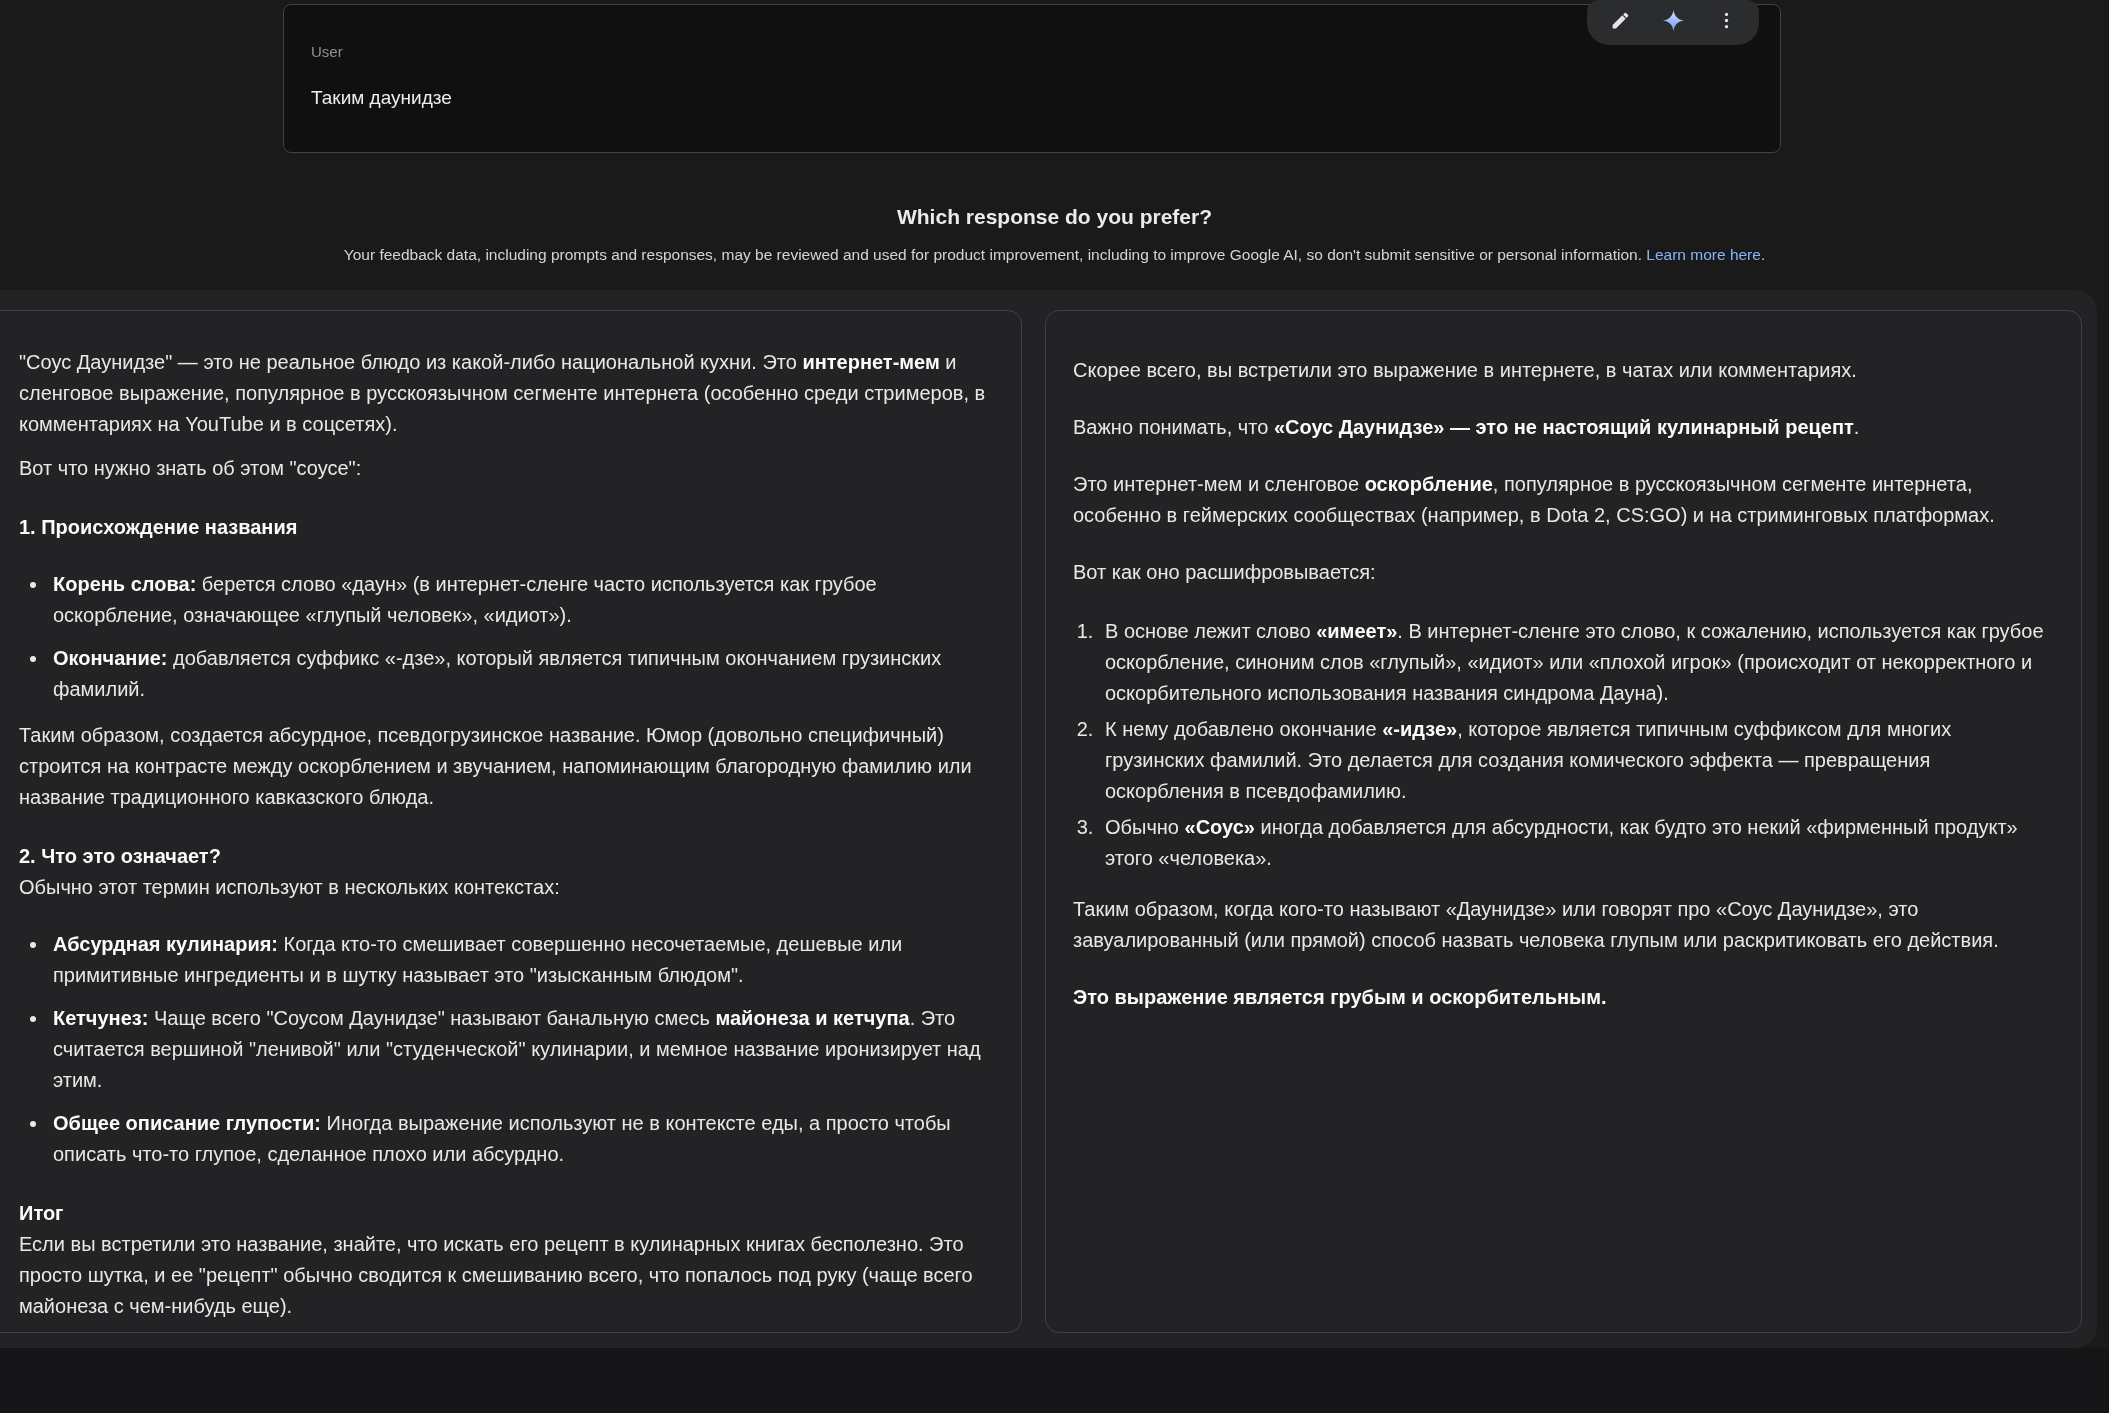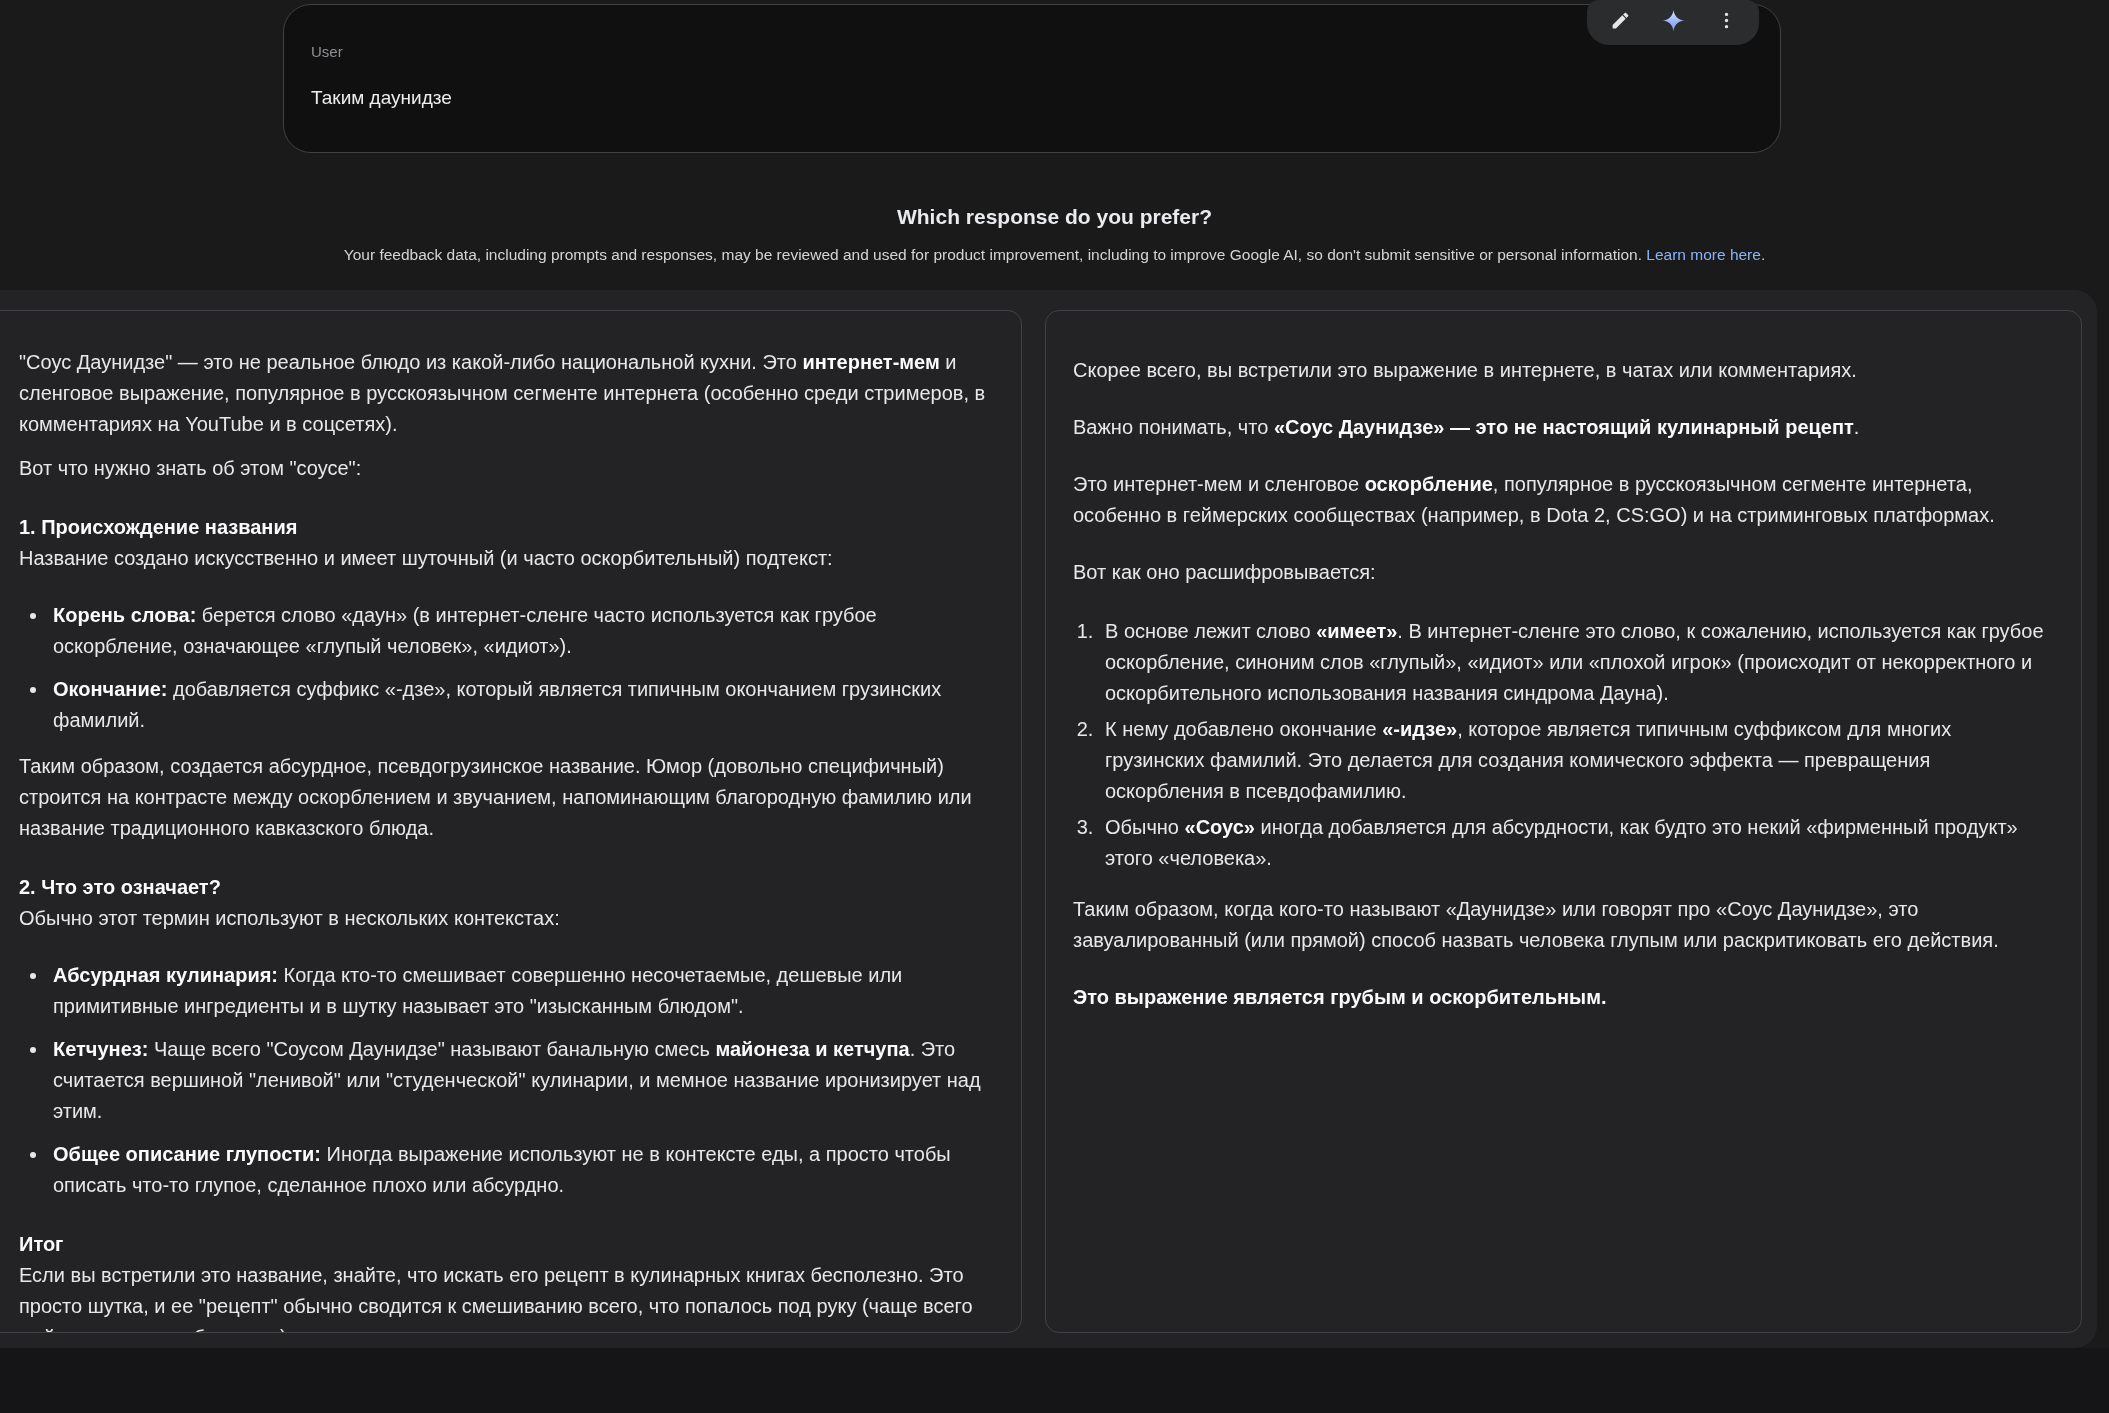--- a/index.html
+++ b/index.html
@@ -5,21 +5,21 @@
   html,body{margin:0;padding:0;}
   body{
     width:2109px;height:1413px;overflow:hidden;position:relative;
     background:#1a1a1b;
     font-family:"Liberation Sans","DejaVu Sans",sans-serif;
     color:#e8e8e9;
   }
   
   .prompt-card{
     position:absolute;left:283px;top:4px;width:1498px;height:149px;
-    box-sizing:border-box;background:#101011;border:1px solid #414246;border-radius:28px;
+    box-sizing:border-box;background:#101011;border:1px solid #414246;border-radius:8px;
   }
   .role-label{position:absolute;left:27px;top:38px;font-size:15px;color:#8f9094;}
   .prompt-text{position:absolute;left:27px;top:82px;font-size:19px;color:#ededee;}
   
   .toolbar{
     position:absolute;left:1587px;top:0;width:172px;height:45px;
     background:#2b2c2e;border-radius:12px 12px 22px 22px;
     display:flex;align-items:center;justify-content:space-evenly;z-index:5;
   }
   .tb-btn{width:40px;height:40px;display:flex;align-items:center;justify-content:center;cursor:pointer;border-radius:50%;}
@@ -104,21 +104,20 @@
 <div class="disclaimer">
   <span>Your feedback data, including prompts and responses, may be reviewed and used for product improvement, including to improve Google AI, so don't submit sensitive or personal information. </span><a>Learn more here</a><span>.</span>
 </div>
 
 <div class="compare">
   <div class="panel left">
     <div class="content">
         <p><span>"Соус Даунидзе" — это не реальное блюдо из какой-либо национальной кухни. Это </span><b>интернет-мем</b><span> и сленговое выражение, популярное в русскоязычном сегменте интернета (особенно среди стримеров, в комментариях на YouTube и в соцсетях).</span></p>
         <p><span>Вот что нужно знать об этом "соусе":</span></p>
         <p class="hd"><b>1. Происхождение названия</b></p>
-        <p><span>Название создано искусственно и имеет шуточный (и часто оскорбительный) подтекст:</span></p>
         <ul>
           <li><b>Корень слова:</b><span> берется слово «даун» (в интернет-сленге часто используется как грубое оскорбление, означающее «глупый человек», «идиот»).</span></li>
           <li><b>Окончание:</b><span> добавляется суффикс «-дзе», который является типичным окончанием грузинских фамилий.</span></li>
         </ul>
         <p><span>Таким образом, создается абсурдное, псевдогрузинское название. Юмор (довольно специфичный) строится на контрасте между оскорблением и звучанием, напоминающим благородную фамилию или название традиционного кавказского блюда.</span></p>
         <p class="hd"><b>2. Что это означает?</b></p>
         <p><span>Обычно этот термин используют в нескольких контекстах:</span></p>
         <ul>
           <li><b>Абсурдная кулинария:</b><span> Когда кто-то смешивает совершенно несочетаемые, дешевые или примитивные ингредиенты и в шутку называет это "изысканным блюдом".</span></li>
           <li><b>Кетчунез:</b><span> Чаще всего "Соусом Даунидзе" называют банальную смесь </span><b>майонеза и кетчупа</b><span>. Это считается вершиной "ленивой" или "студенческой" кулинарии, и мемное название иронизирует над этим.</span></li>

